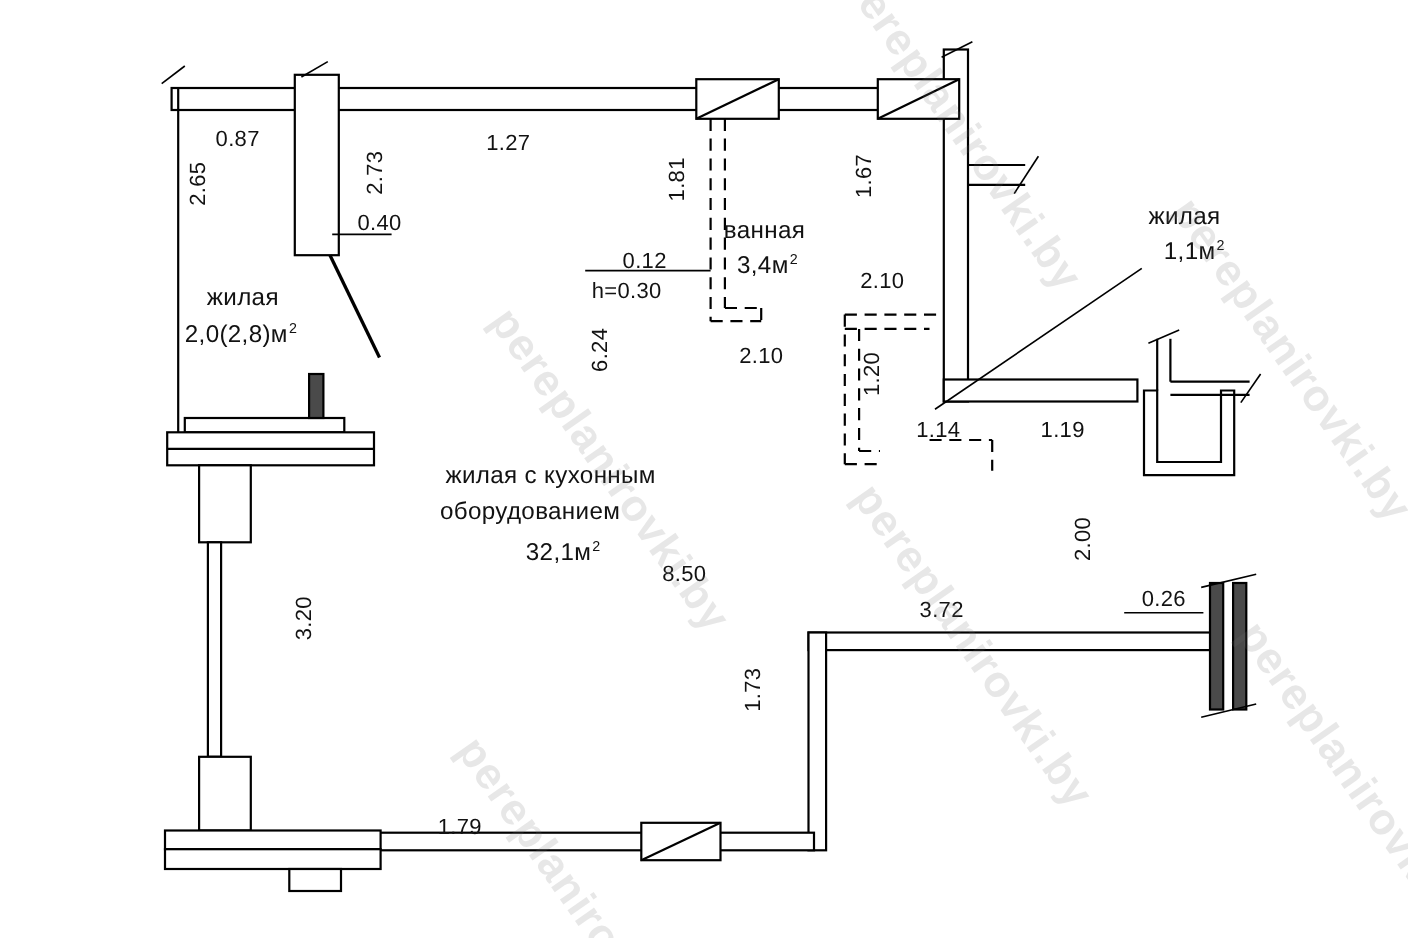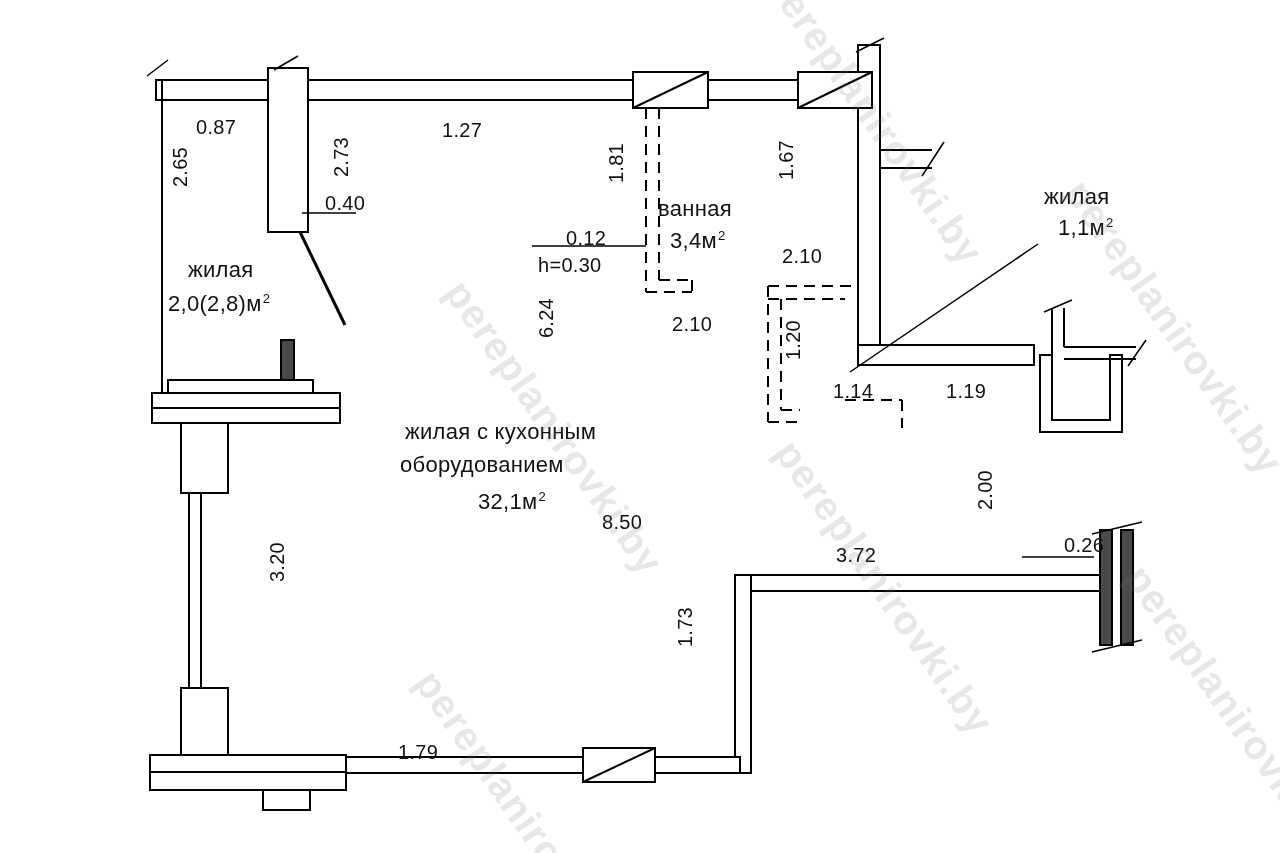--- a/index.html
+++ b/index.html
@@ -135,21 +135,21 @@
   <div class="lbl" style="left:442px;top:118px">1.27</div>
   <div class="lbl" style="left:325px;top:191px">0.40</div>
   <div class="lbl" style="left:566px;top:226px">0.12</div>
   <div class="lbl" style="left:538px;top:253px">h=0.30</div>
   <div class="lbl" style="left:782px;top:244px">2.10</div>
   <div class="lbl" style="left:672px;top:312px">2.10</div>
   <div class="lbl" style="left:833px;top:379px">1.14</div>
   <div class="lbl" style="left:946px;top:379px">1.19</div>
   <div class="lbl" style="left:602px;top:510px">8.50</div>
   <div class="lbl" style="left:836px;top:543px">3.72</div>
-  <div class="lbl" style="left:1064px;top:533px">0.26</div>
+  <div class="lbl" style="left:1038px;top:533px">0.26</div>
   <div class="lbl" style="left:398px;top:740px">1.79</div>
 
   <div class="lbl v" style="left:157px;top:155px">2.65</div>
   <div class="lbl v" style="left:318px;top:145px">2.73</div>
   <div class="lbl v" style="left:593px;top:151px">1.81</div>
   <div class="lbl v" style="left:763px;top:148px">1.67</div>
   <div class="lbl v" style="left:523px;top:306px">6.24</div>
   <div class="lbl v" style="left:770px;top:328px">1.20</div>
   <div class="lbl v" style="left:254px;top:550px">3.20</div>
   <div class="lbl v" style="left:962px;top:478px">2.00</div>

